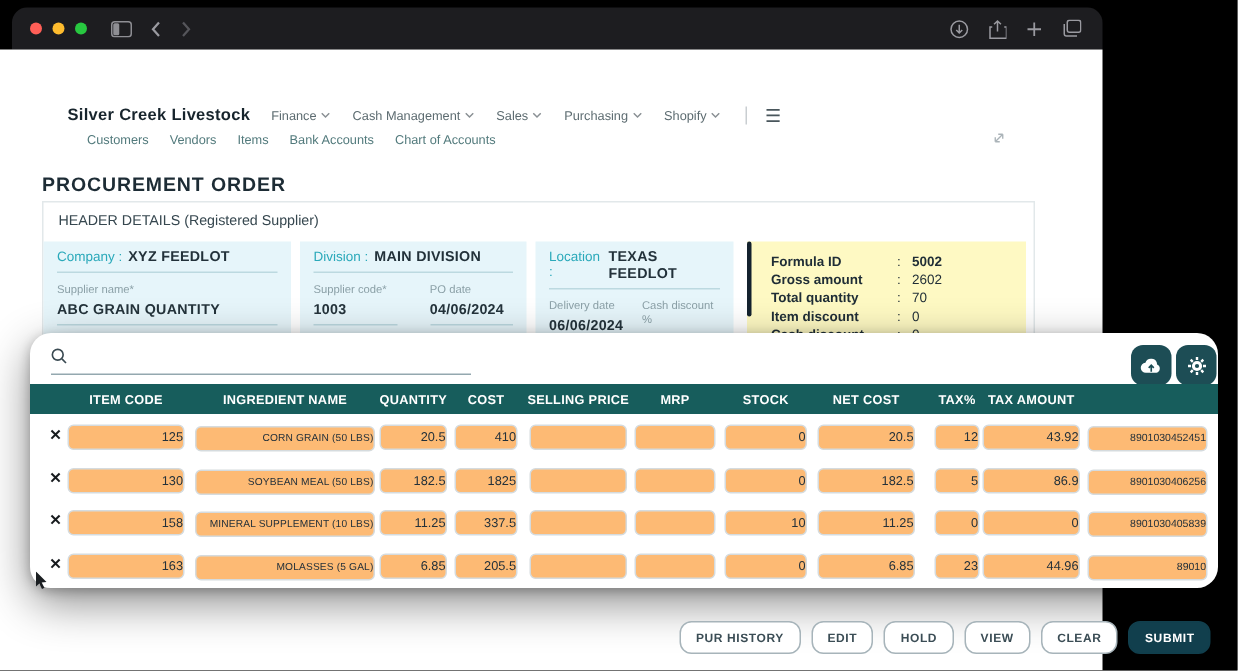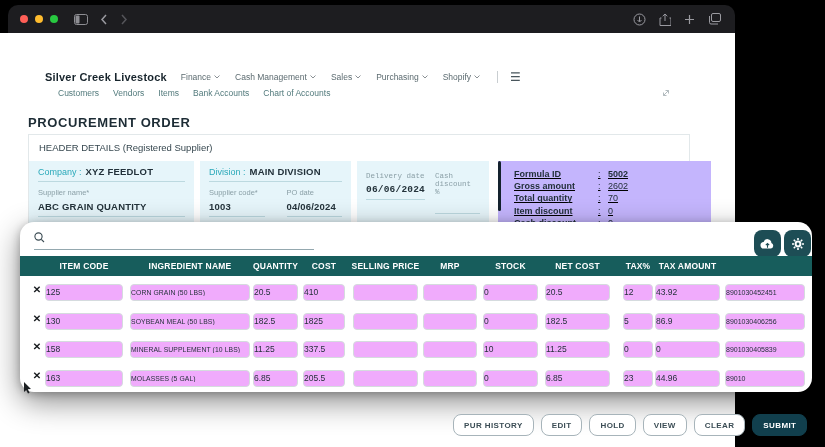--- a/index.html
+++ b/index.html
@@ -41,22 +41,22 @@
   .entity-label { font-size:9px; color:#2aa9ba; }
   .entity-value { font-size:9.5px; font-weight:bold; color:#22313a; letter-spacing:.2px; }
   .field-grid { display:flex; }
   .field { margin-top:6px; flex:1; }
   .f-label { font-size:7.5px; color:#8ba0a7; display:flex; align-items:center; }
   .f-value { font-size:9.5px; color:#24333b; font-weight:bold; letter-spacing:.2px;
     border-bottom:1px solid #bcd9e0; padding:4px 0 4px 0; min-height:18px; }
   .info-ic { margin-left:auto; margin-top:10px; margin-right:4px; width:10px; height:10px; border:1px solid #9fb1b8;
     border-radius:50%; color:#9fb1b8; font-size:7px; display:flex; align-items:center; justify-content:center; font-style:normal; }
 
-  .formula-panel { position:absolute; left:469px; top:0; width:213px; height:91px;
-    background:#c4b5fd; padding:7px 10px 0 16px;text-decoration:underline; }
+  .formula-panel { position:absolute; left:469px; top:0; width:186px; height:91px;
+    background:#fef9c3; padding:7px 10px 0 16px; }
   .formula-bar { position:absolute; left:0; top:0; width:3px; height:50px; background:#14222e; border-radius:2px; }
   .fx-row { display:flex; font-size:9px; color:#1f2d36; line-height:12.2px; }
   .fx-label { width:84px; font-weight:bold; }
   .fx-colon { width:10px; }
   .fx-value { }
   .fx-row.strong .fx-value { font-weight:bold; }
 
   
   .card { position:absolute; left:20px; top:222px; width:792px; height:170px; background:#fff;
     border-radius:14px; box-shadow:0 10px 30px rgba(0,0,0,.45), 0 2px 8px rgba(0,0,0,.25); }
@@ -69,22 +69,22 @@
     display:flex; align-items:center; justify-content:center; cursor:pointer; border:none; }
   .btn-cloud { left:734px; } .btn-gear { left:764px; }
 
   .tbl-head { position:absolute; left:0; top:34px; width:792px; height:20px; background:#175d5c; }
   .tbl-head .th { position:absolute; top:0; height:20px; display:flex; align-items:center; justify-content:center;
     color:#fff; font-size:8.5px; font-weight:bold; letter-spacing:.2px; white-space:nowrap; }
   .trow { position:absolute; left:0; width:792px; height:17px; }
   .cell { position:absolute; top:0; height:17px; }
   .x-btn { display:flex; align-items:center; justify-content:center; font-size:10px; font-weight:bold;
     color:#15191c; cursor:pointer; }
-  .cell-input { width:100%; height:17px; border:1px solid #d5dbde; border-radius:4px; background:#f0abfc;
-    text-align:left; font-family:"Liberation Sans",sans-serif; font-size:8.5px; color:#24313a; outline:none; }
+  .cell-input { width:100%; height:17px; border:1px solid #d5dbde; border-radius:4px; background:#fdba74;
+    text-align:right; font-family:"Liberation Sans",sans-serif; font-size:8.5px; color:#24313a; outline:none; }
   .cell-input.small-text { font-size:7px; }
   .cell-input.name-text { font-size:6.8px; letter-spacing:.1px; }
 
   
   .c0  { left:8px;   width:18px; }
   .c1  { left:25px;  width:78px; }
   .c2  { left:110px; width:120px; }
   .c3  { left:233px; width:45px; }
   .c4  { left:283px; width:42px; }
   .c5  { left:333px; width:65px; }
@@ -266,21 +266,25 @@
               <div class="f-value">11/06/2024</div>
             </div>
             <div class="field">
               <div class="f-label">Scheme discount</div>
               <div class="f-value">0</div>
             </div>
           </div>
         </div>
 
         <div class="bluepanel p-c">
-          <div class="field-grid" style="gap:10px;font-family:Liberation Mono, monospace;">
+          <div class="entity-row">
+            <span class="entity-label">Location :</span>
+            <span class="entity-value">TEXAS FEEDLOT</span>
+          </div>
+          <div class="field-grid" style="gap:10px;">
             <div class="field">
               <div class="f-label">Delivery date</div>
               <div class="f-value">06/06/2024</div>
             </div>
             <div class="field">
               <div class="f-label">Cash discount %</div>
               <div class="f-value"></div>
             </div>
           </div>
           <div class="field-grid" style="gap:10px;">

